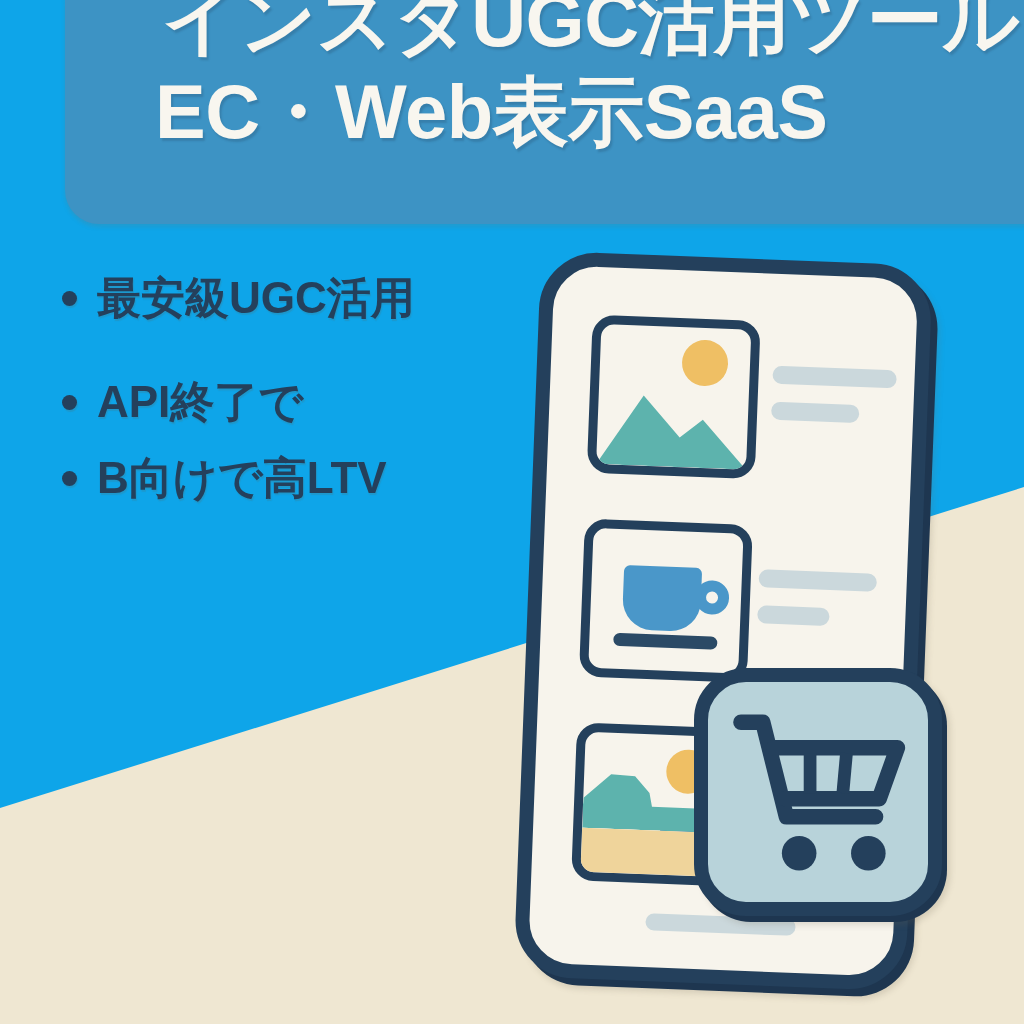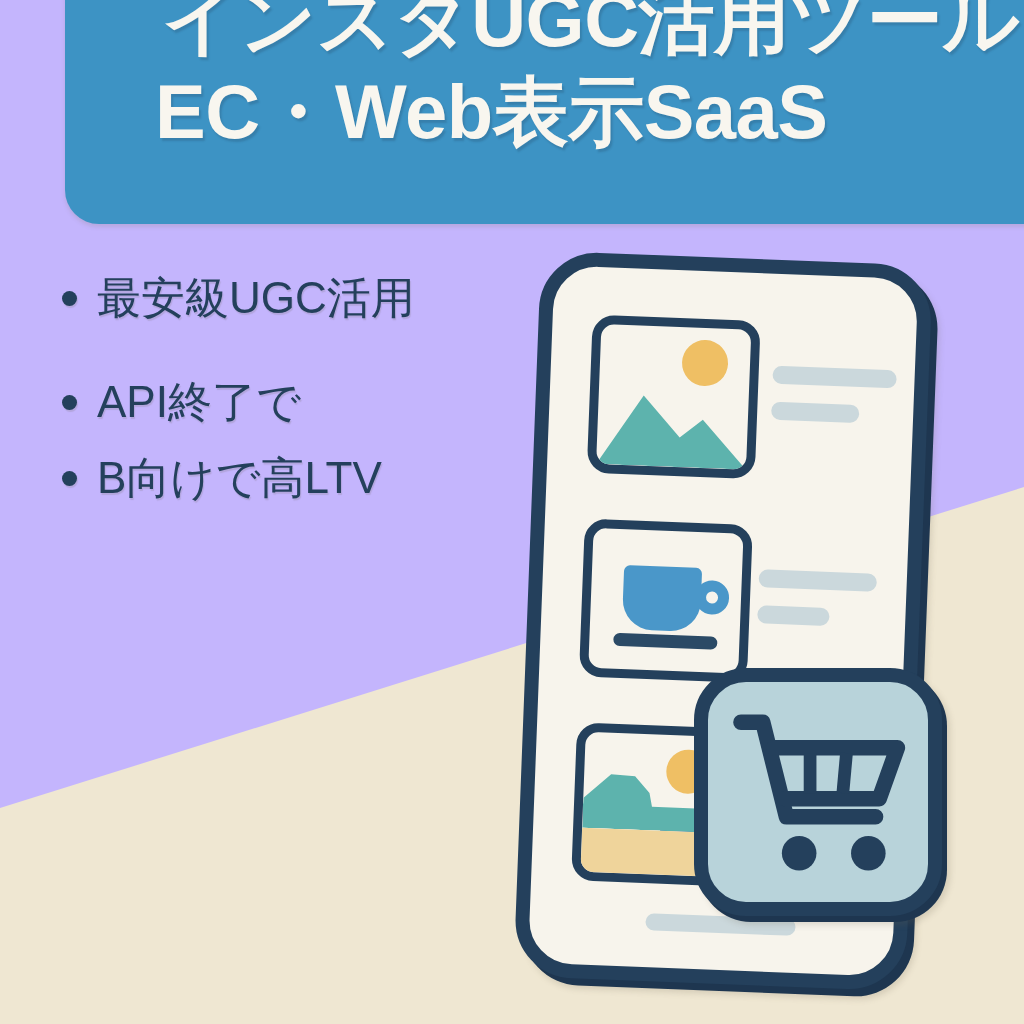--- a/index.html
+++ b/index.html
@@ -8,21 +8,21 @@
     font-family:"Liberation Sans","DejaVu Sans",sans-serif;
     background:#FBF8F1;
     overflow:hidden;
     position:relative;
   }
 
   
   #canvas {
     position:absolute; inset:0;
     width:1024px; height:1024px;
-    background:#c4b5fd;
+    background:#0ea5e9;
     overflow:hidden;
   }
 
   
   .diag-band {
     position:absolute;
     left:0; top:0; width:1024px; height:1024px;
     background:#EFE7D2;
     clip-path:polygon(0 808px, 1024px 487px, 1024px 1024px, 0 1024px);
   }
@@ -55,21 +55,21 @@
   .bullets {
     position:absolute;
     left:58px; top:270px;
     width:470px;
   }
   .bullet-row {
     position:relative;
     display:flex;
     align-items:flex-start;
     color:#24405C;
-    font-weight:400;
+    font-weight:700;
     font-size:44px;
     line-height:56px;
     text-shadow:1px 2px 1px rgba(100,95,80,.18);
     margin-bottom:14px;
   }
   .bullet-dot {
     flex:0 0 auto;
     width:15px; height:15px;
     border-radius:50%;
     background:#24405C;

